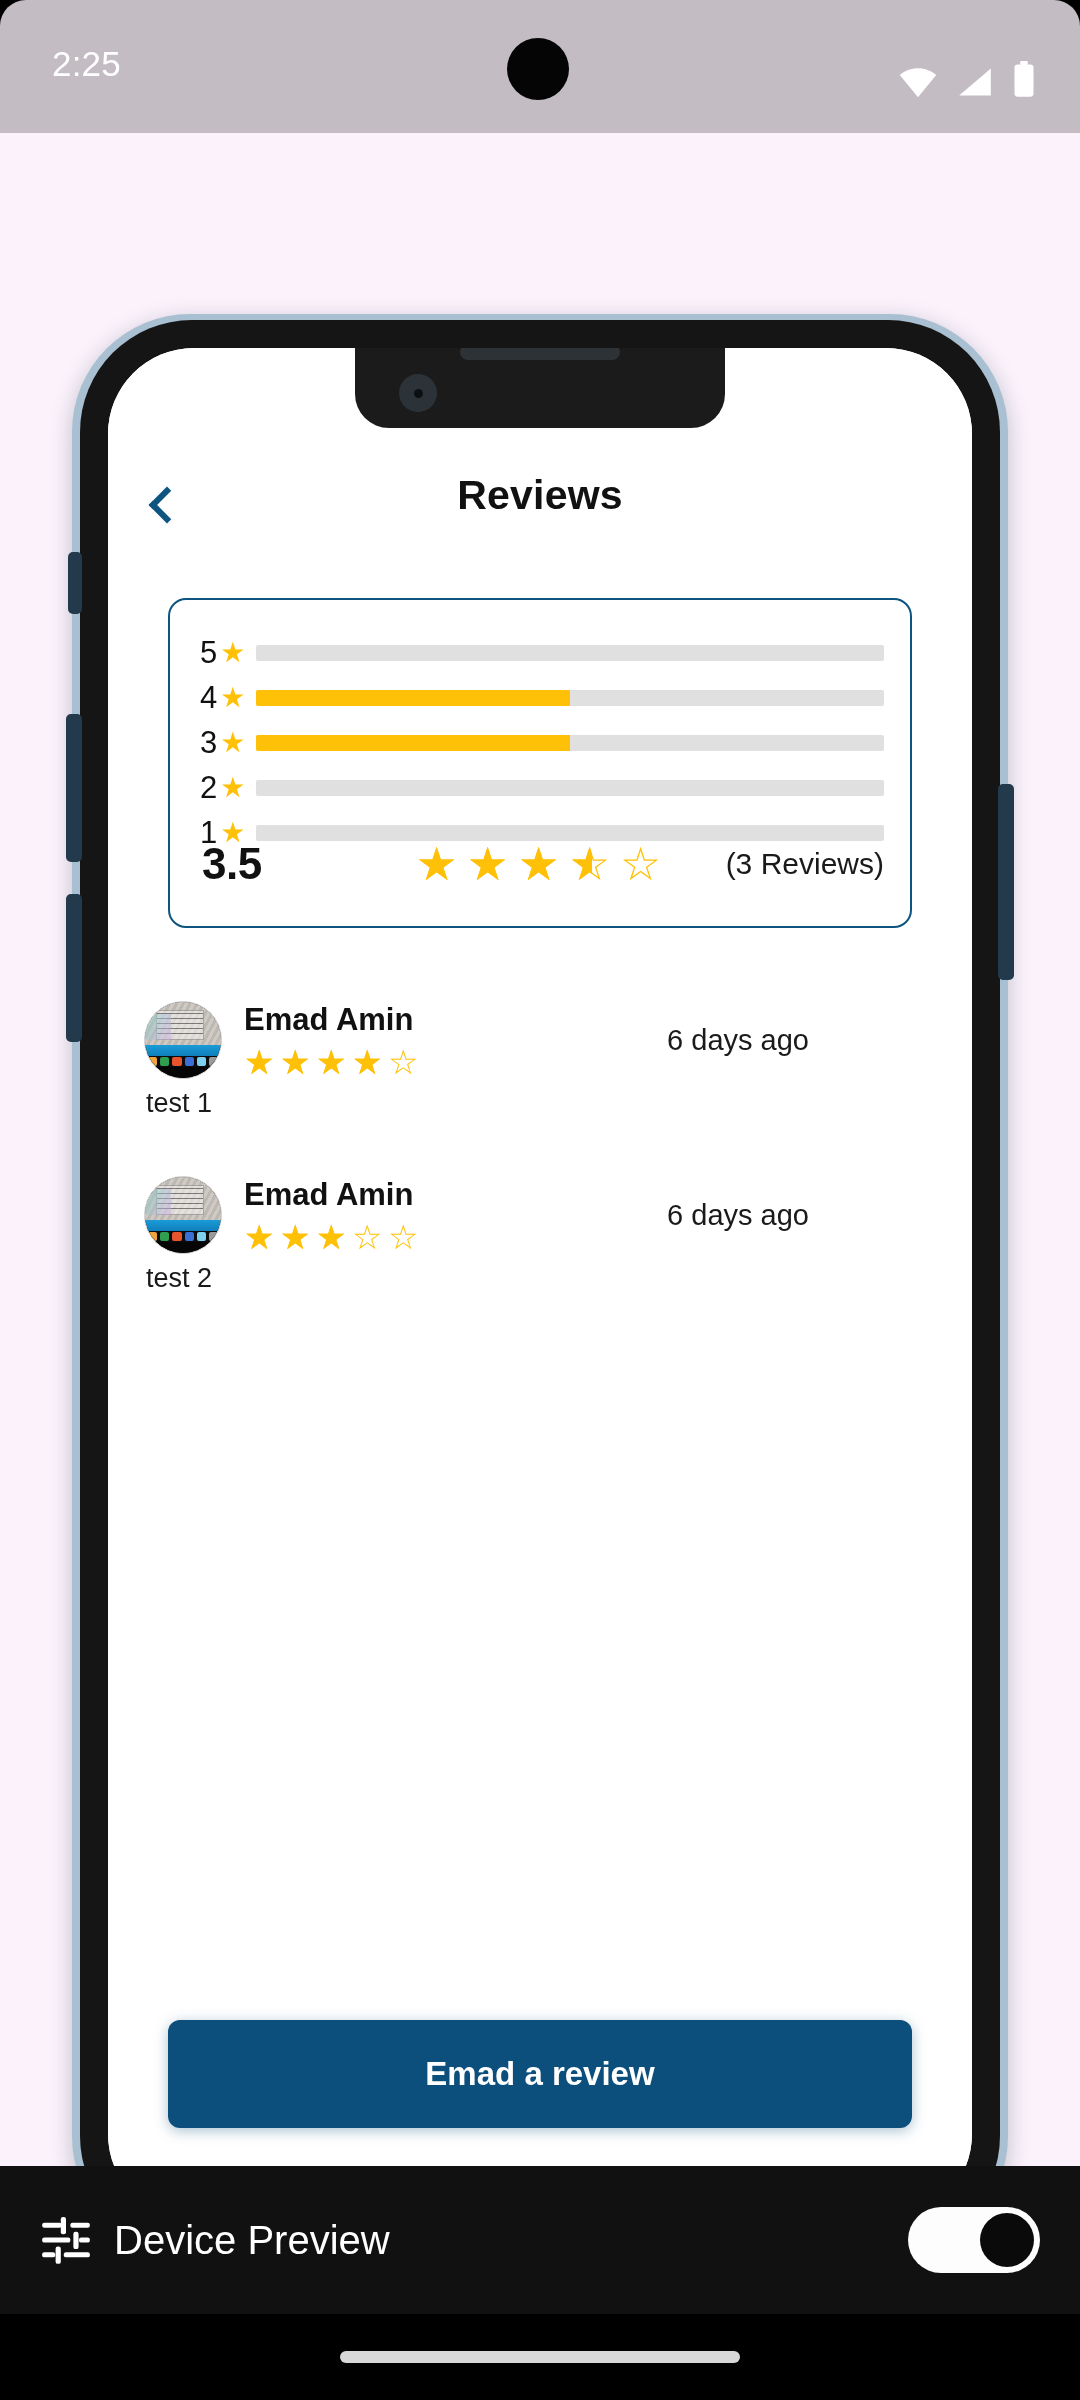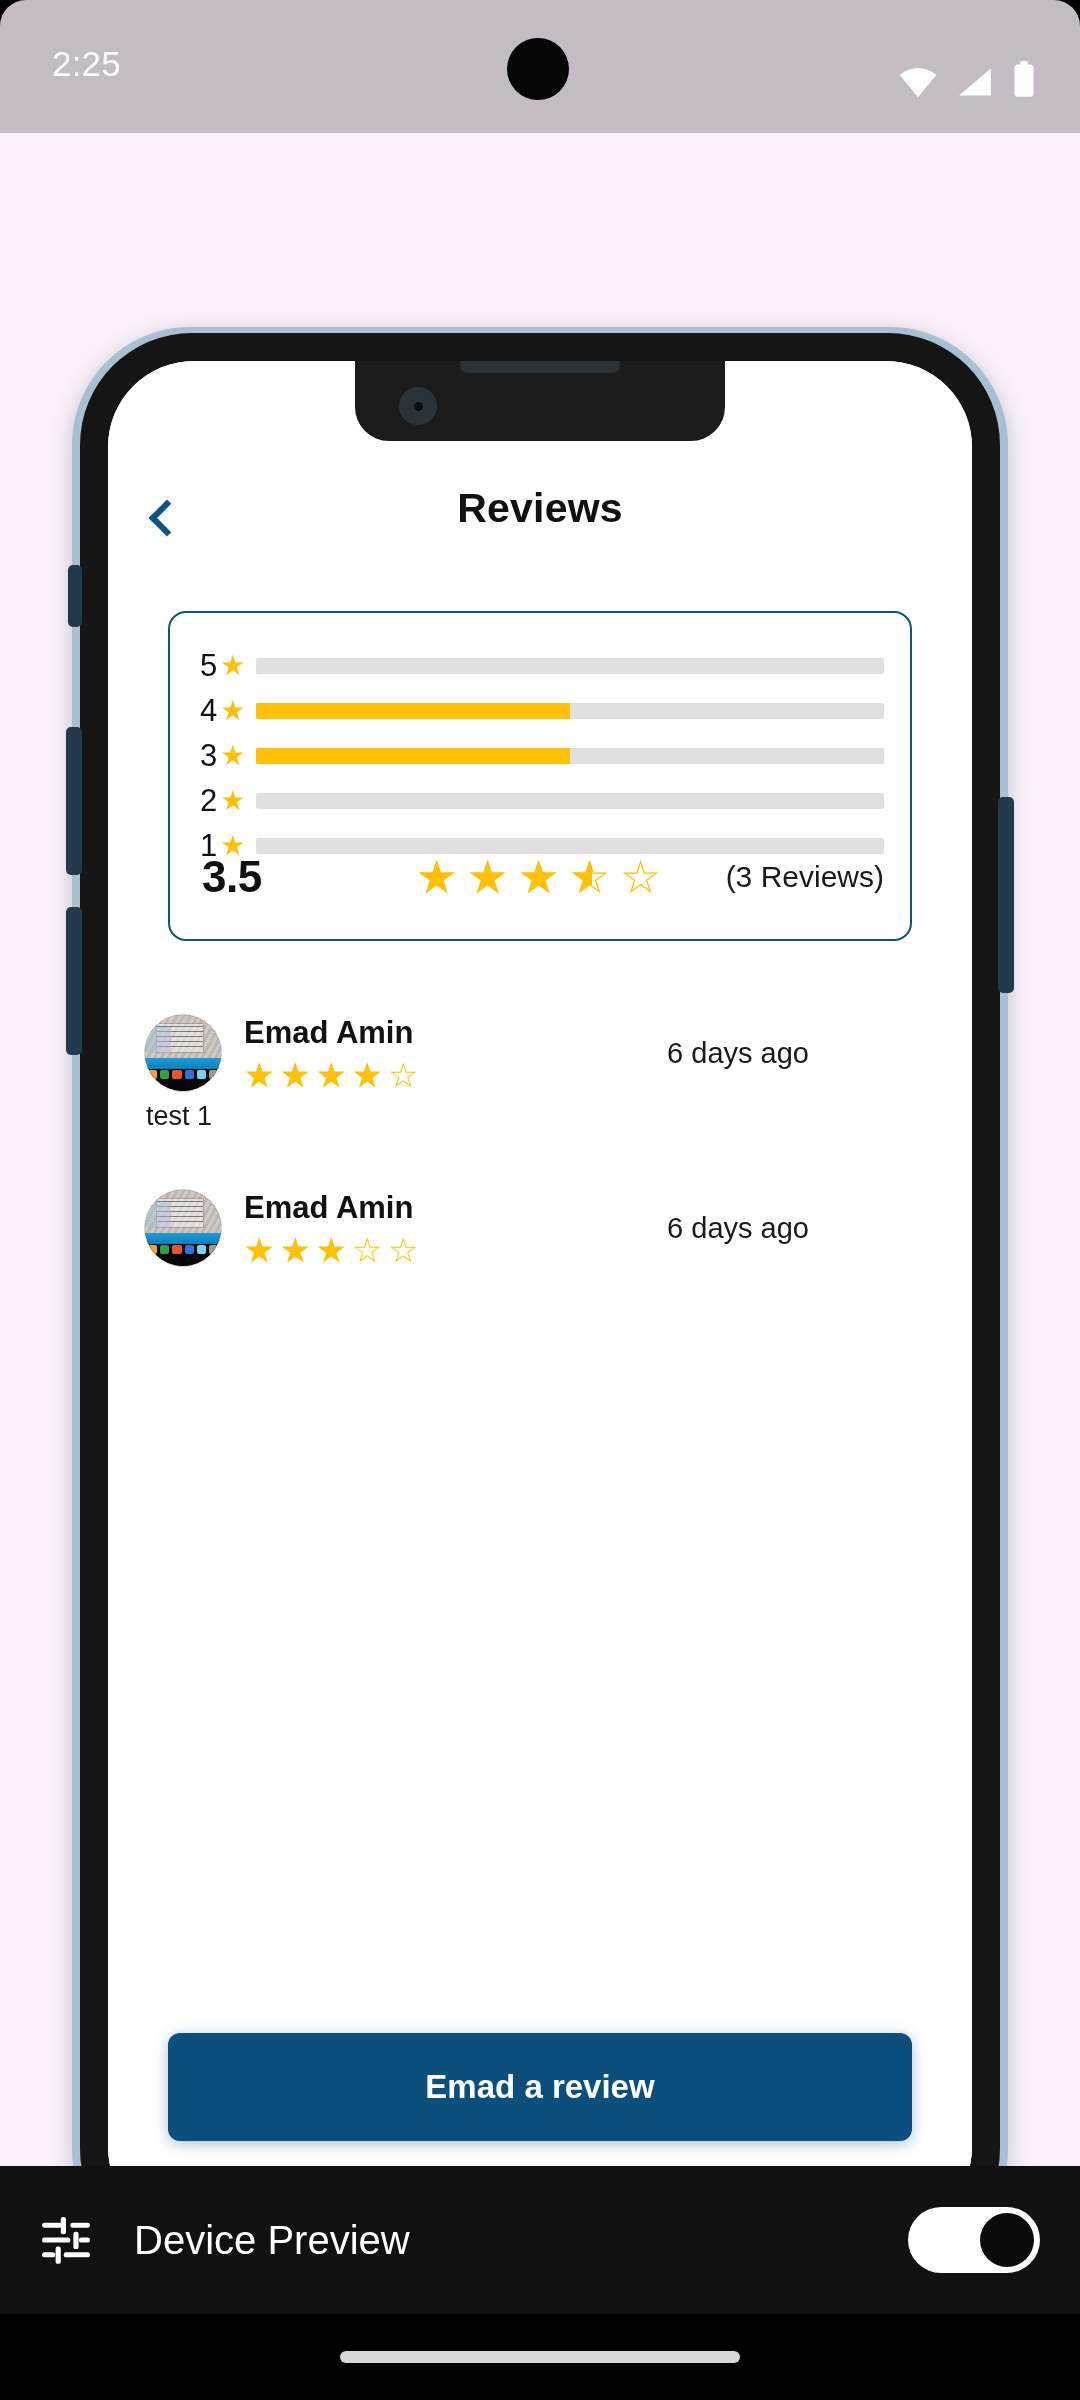--- a/index.html
+++ b/index.html
@@ -37,21 +37,21 @@
   .ic-batt{ width:24px; height:38px; }
 
   
   .preview-stage{
     position:absolute; left:0; top:133px; width:1080px; height:2033px;
     background:#fbf2fb;
   }
 
   
   .device{
-    position:absolute; left:72px; top:194px;
+    position:absolute; left:72px; top:181px;
     width:936px; height:1940px;
   }
   .device-outer{
     position:absolute; left:0; top:0; width:936px; height:1940px;
     border-radius:118px;
     background:#a8c0d2;
     box-shadow:0 6px 22px rgba(20,40,60,.25);
   }
   .device-band{
     position:absolute; left:8px; top:6px; width:920px; height:1928px;
@@ -215,21 +215,21 @@
   }
 
   
   .bottom-bar{
     position:absolute; left:0; top:2166px; width:1080px; height:148px;
     background:#111111;
     display:flex; align-items:center; padding:0 40px;
   }
   .tune-icon{ width:52px; height:52px; flex:0 0 52px; }
   .bottom-label{
-    margin-left:42px; color:#ffffff; font-size:40px; flex:1;
+    margin-left:22px; color:#ffffff; font-size:40px; flex:1;
   }
   .toggle{
     width:132px; height:66px; border-radius:33px; background:#fdfdfd;
     position:relative; cursor:pointer; flex:0 0 132px;
   }
   .toggle .knob{
     position:absolute; right:6px; top:6px; width:54px; height:54px;
     border-radius:50%; background:#0a0a0a;
   }
   .nav-area{
@@ -413,20 +413,21 @@
                 <div class="reviewer-stars">
                     <span class="star" style="font-size:34px;width:34px;height:34px;"><span class="bg">☆</span><span class="fg" style="width:100%">★</span></span>
                     <span class="star" style="font-size:34px;width:34px;height:34px;"><span class="bg">☆</span><span class="fg" style="width:100%">★</span></span>
                     <span class="star" style="font-size:34px;width:34px;height:34px;"><span class="bg">☆</span><span class="fg" style="width:100%">★</span></span>
                     <span class="star" style="font-size:34px;width:34px;height:34px;"><span class="bg">☆</span><span class="fg" style="width:0%">★</span></span>
                     <span class="star" style="font-size:34px;width:34px;height:34px;"><span class="bg">☆</span><span class="fg" style="width:0%">★</span></span>
                   </div>
               </div>
               <div class="review-time">6 days ago</div>
             </div>
+            <div class="review-text">test 2</div>
           </div>
 
         </div>
 
         <button class="write-btn">Emad a review</button>
 
       </div>
     </div>
   </div>
 </div>

